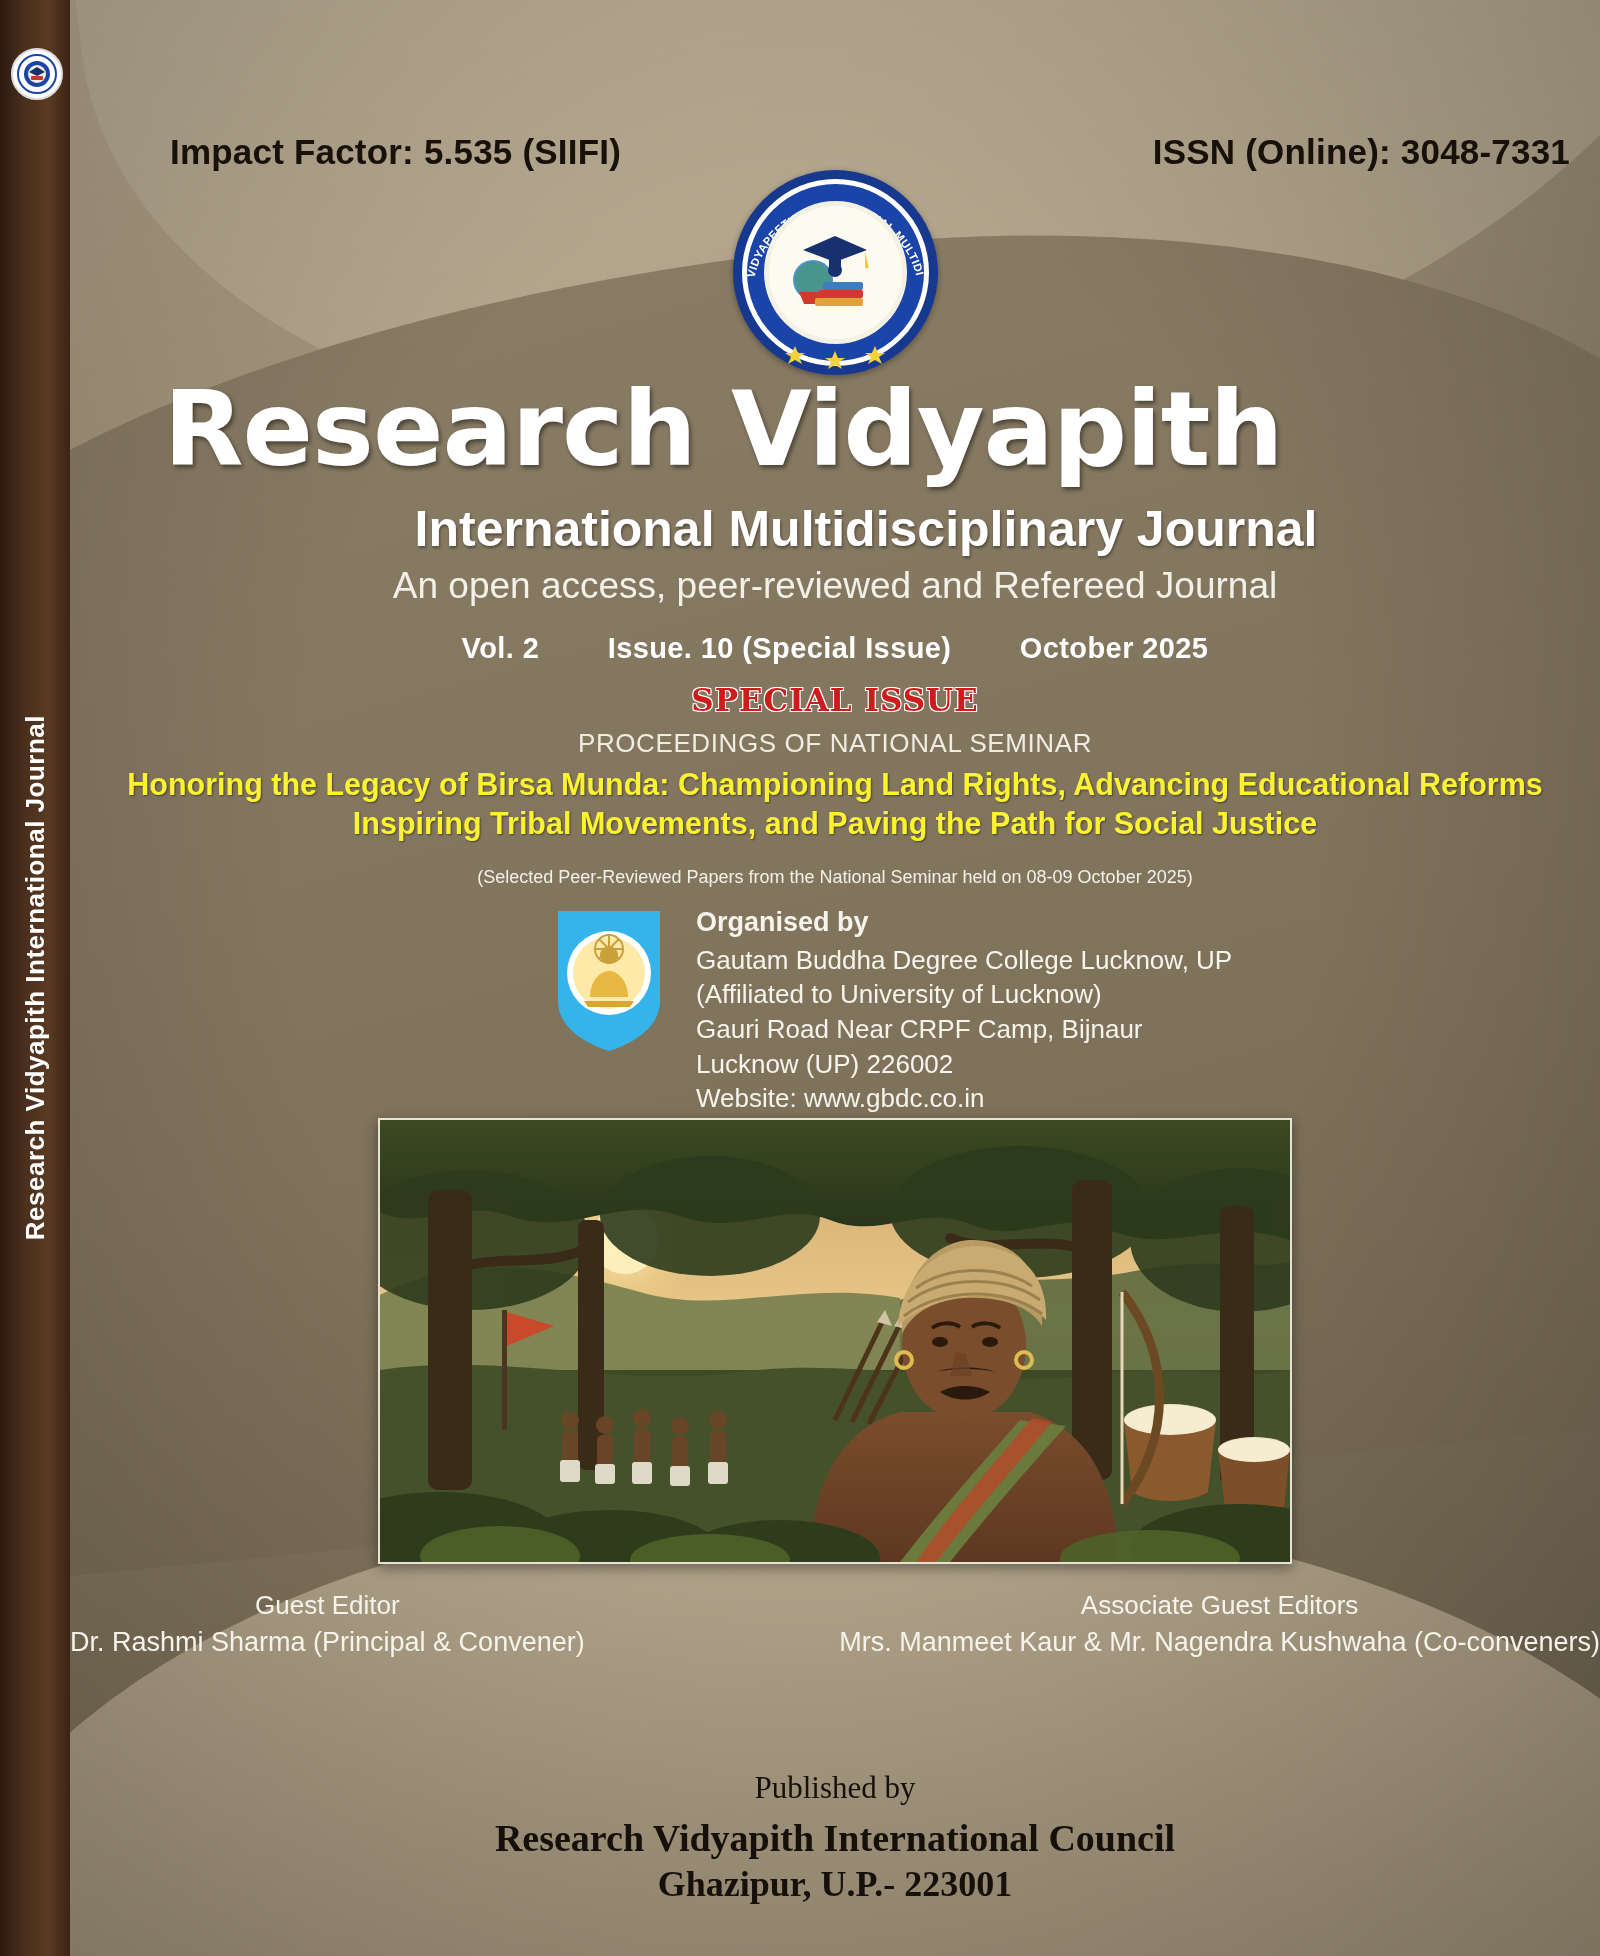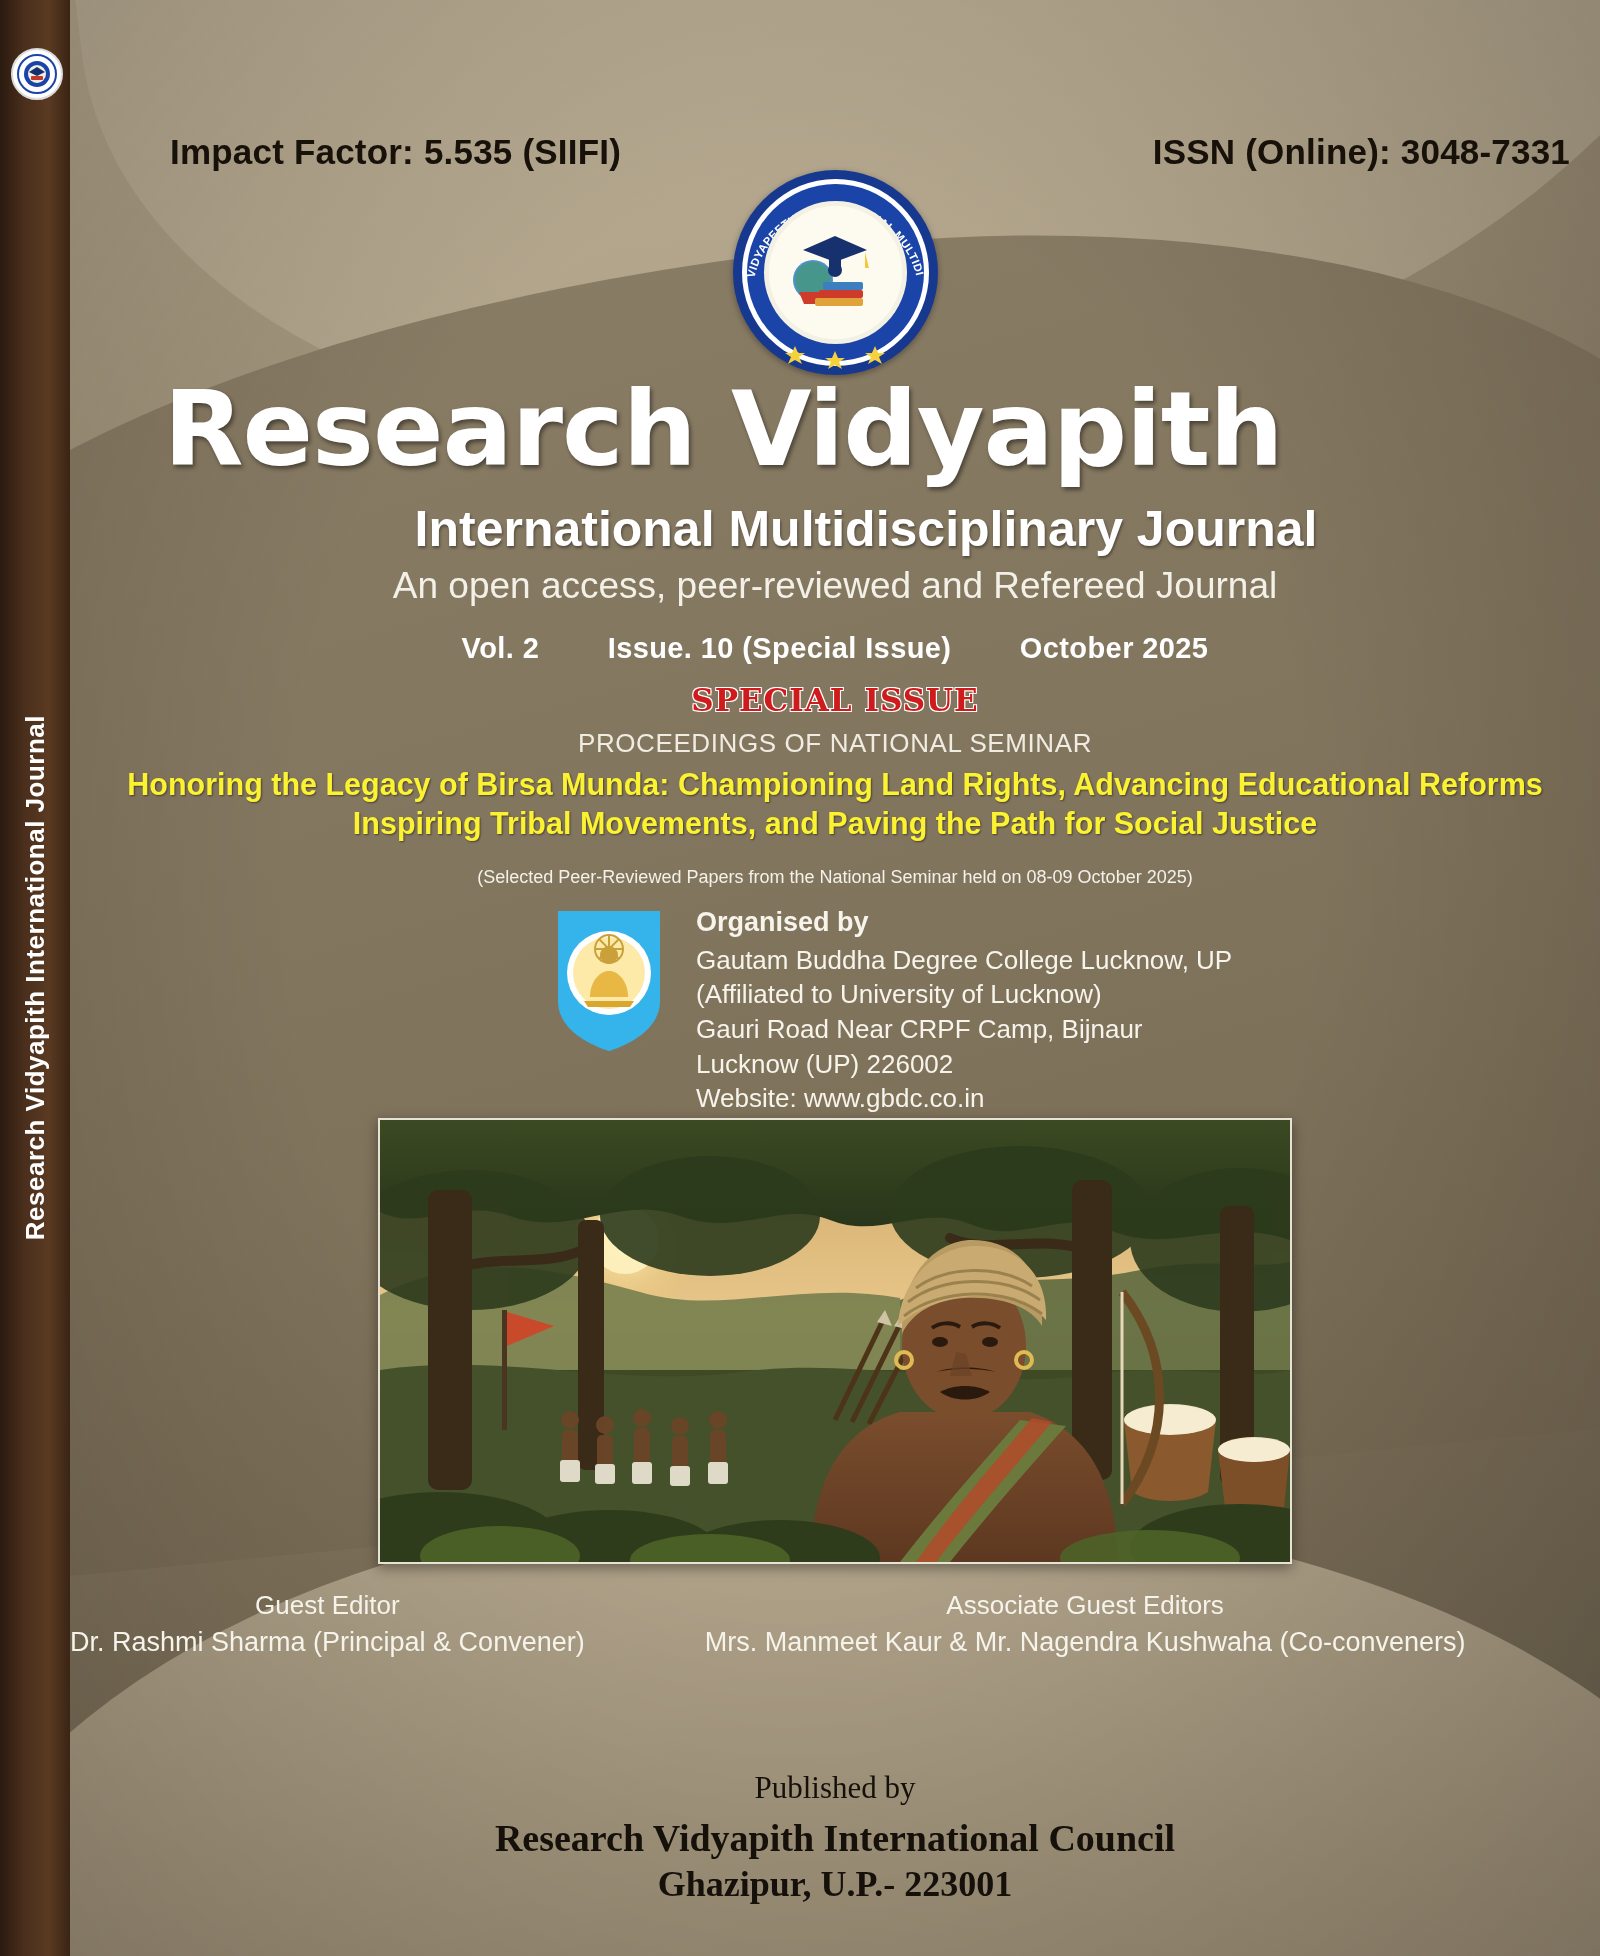--- a/index.html
+++ b/index.html
@@ -151,21 +151,21 @@
   
   .art{
     position:absolute;top:1118px;left:50%;transform:translateX(-50%);
     width:910px;height:442px;border:2px solid #e7e2d4;
     overflow:hidden;box-shadow:0 4px 12px rgba(0,0,0,.4);
   }
   .art svg{display:block;width:910px;height:442px;}
 
   .editors{
     position:absolute;top:1590px;left:0;width:1530px;
-    display:flex;justify-content:flex-start;gap:120px;text-align:center;
+    display:flex;justify-content:space-between;gap:120px;text-align:center;
   }
   .ed-col{color:#f6f3ea;}
   .ed-role{font-size:26px;margin-bottom:6px;}
   .ed-name{font-size:27px;}
 
   .published{
     position:absolute;top:1770px;left:0;width:1530px;text-align:center;
     font-family:"Liberation Serif",serif;color:#15100a;
   }
   .pub-by{font-size:31px;margin-bottom:8px;}

